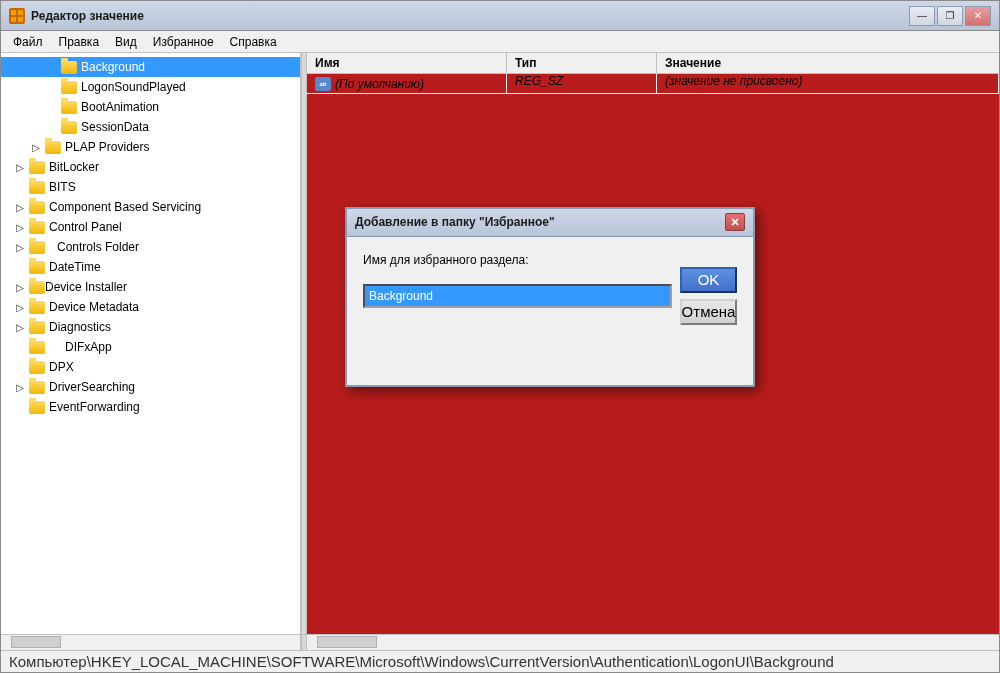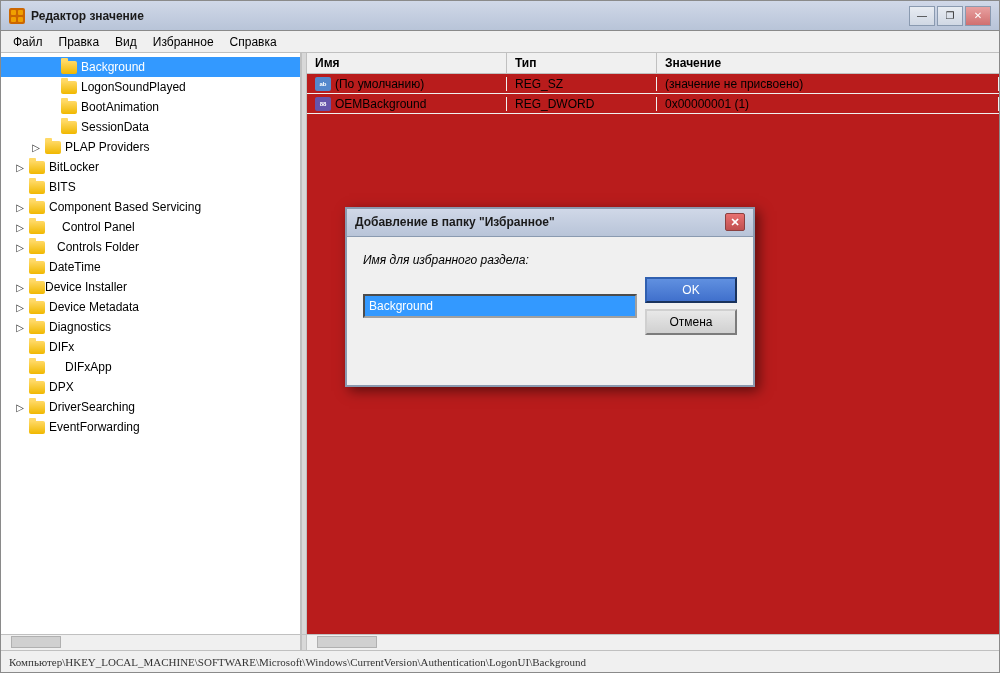--- a/index.html
+++ b/index.html
@@ -192,21 +192,21 @@
       min-width: 150px;
     }
 
     .values-header-cell:first-child { min-width: 200px; }
     .values-header-cell:last-child { flex: 1; border-right: none; }
 
     .values-row {
       display: flex;
       border-bottom: 1px solid #f0f0f0;
       height: 20px;
-      align-items: center;
+      font-style: italic;
     }
 
     .values-cell {
       padding: 0 8px;
       font-size: 12px;
       border-right: 1px solid #f0f0f0;
       overflow: hidden;
       text-overflow: ellipsis;
       white-space: nowrap;
     }
@@ -230,23 +230,22 @@
     }
 
     
     .status-bar {
       height: 22px;
       background: #f0f0f0;
       border-top: 1px solid #c0c0c0;
       display: flex;
       align-items: center;
       padding: 0 8px;
-      font-size: 11px;
+      font-size: 15px;
       color: #333;
-      font-family: Liberation Serif, serif;
     }
 
     
     .dialog-overlay {
       position: fixed;
       top: 0; left: 0; right: 0; bottom: 0;
       display: flex;
       align-items: center;
       justify-content: center;
       z-index: 100;
@@ -291,22 +290,21 @@
       font-weight: bold;
     }
 
     .dialog-body {
       padding: 16px 16px 16px 16px;
     }
 
     .dialog-label {
       font-size: 12px;
       color: #000;
-      margin-bottom: 10px;
-      font-style: italic;
+      margin-bottom: 0;
     }
 
     .dialog-input-row {
       display: flex;
       align-items: center;
       gap: 8px;
     }
 
     .dialog-input {
       flex: 1;
@@ -322,25 +320,25 @@
       color: white;
     }
 
     .dialog-buttons {
       display: flex;
       flex-direction: column;
       gap: 6px;
     }
 
     .dialog-btn {
-      width: 92px;
+      width: 57px;
       height: 26px;
       border: 2px outset #d0d0d0;
       background: linear-gradient(to bottom, #e8e8e8, #d0d0d0);
-      font-size: 12px;
+      font-size: 15px;
       cursor: pointer;
       display: flex;
       align-items: center;
       justify-content: center;
       text-align: center;
     }
 
     .dialog-btn.primary {
       background: linear-gradient(to bottom, #6090e0, #4070cc);
       color: white;
@@ -443,21 +441,21 @@
         <span class="indent" style="width:8px"></span>
         <span class="expander" style="color:#333;font-size:10px">▷</span>
         <span class="folder-img"></span>
         <span style="margin-left:4px">Component Based Servicing</span>
       </div>
 
       <div class="tree-item">
         <span class="indent" style="width:8px"></span>
         <span class="expander" style="color:#333;font-size:10px">▷</span>
         <span class="folder-img"></span>
-        <span style="margin-left:17px">Control Panel</span>
+        <span style="margin-left:4px">Control Panel</span>
       </div>
 
       <div class="tree-item">
         <span class="indent" style="width:8px"></span>
         <span class="expander" style="color:#333;font-size:10px">▷</span>
         <span class="folder-img"></span>
         <span style="margin-left:12px">Controls Folder</span>
       </div>
 
       <div class="tree-item">
@@ -481,26 +479,20 @@
         <span style="margin-left:4px">Device Metadata</span>
       </div>
 
       <div class="tree-item">
         <span class="indent" style="width:8px"></span>
         <span class="expander" style="color:#333;font-size:10px">▷</span>
         <span class="folder-img"></span>
         <span style="margin-left:4px">Diagnostics</span>
       </div>
 
-      <div class="tree-item">
-        <span class="indent" style="width:8px"></span>
-        <span class="expander"></span>
-        <span class="folder-img"></span>
-        <span style="margin-left:4px">DIFx</span>
-      </div>
 
       <div class="tree-item">
         <span class="indent" style="width:8px"></span>
         <span class="expander"></span>
         <span class="folder-img"></span>
         <span style="margin-left:20px">DIFxApp</span>
       </div>
 
       <div class="tree-item">
         <span class="indent" style="width:8px"></span>
@@ -538,28 +530,20 @@
 
         <div class="values-row">
           <div class="values-cell">
             <span class="type-icon" style="background:#5588cc;font-size:6px">ab</span>
             <span>(По умолчанию)</span>
           </div>
           <div class="values-cell">REG_SZ</div>
           <div class="values-cell">(значение не присвоено)</div>
         </div>
 
-        <div class="values-row">
-          <div class="values-cell">
-            <span class="type-icon" style="background:#6655aa;font-size:6px">88</span>
-            <span>OEMBackground</span>
-          </div>
-          <div class="values-cell">REG_DWORD</div>
-          <div class="values-cell">0x00000001 (1)</div>
-        </div>
       </div>
     </div>
   </div>
 
   <div style="display:flex; height:16px; border-top:1px solid #c0c0c0; background:#f0f0f0;">
     <div style="width:300px; border-right:1px solid #c0c0c0; position:relative;">
       <div style="position:absolute;left:10px;top:1px;width:50px;height:12px;background:#d0d0d0;border:1px solid #b0b0b0;"></div>
     </div>
     <div style="width:6px; background:#d8d8d8; border-left:1px solid #c0c0c0;border-right:1px solid #c0c0c0;"></div>
     <div style="flex:1; position:relative;">

